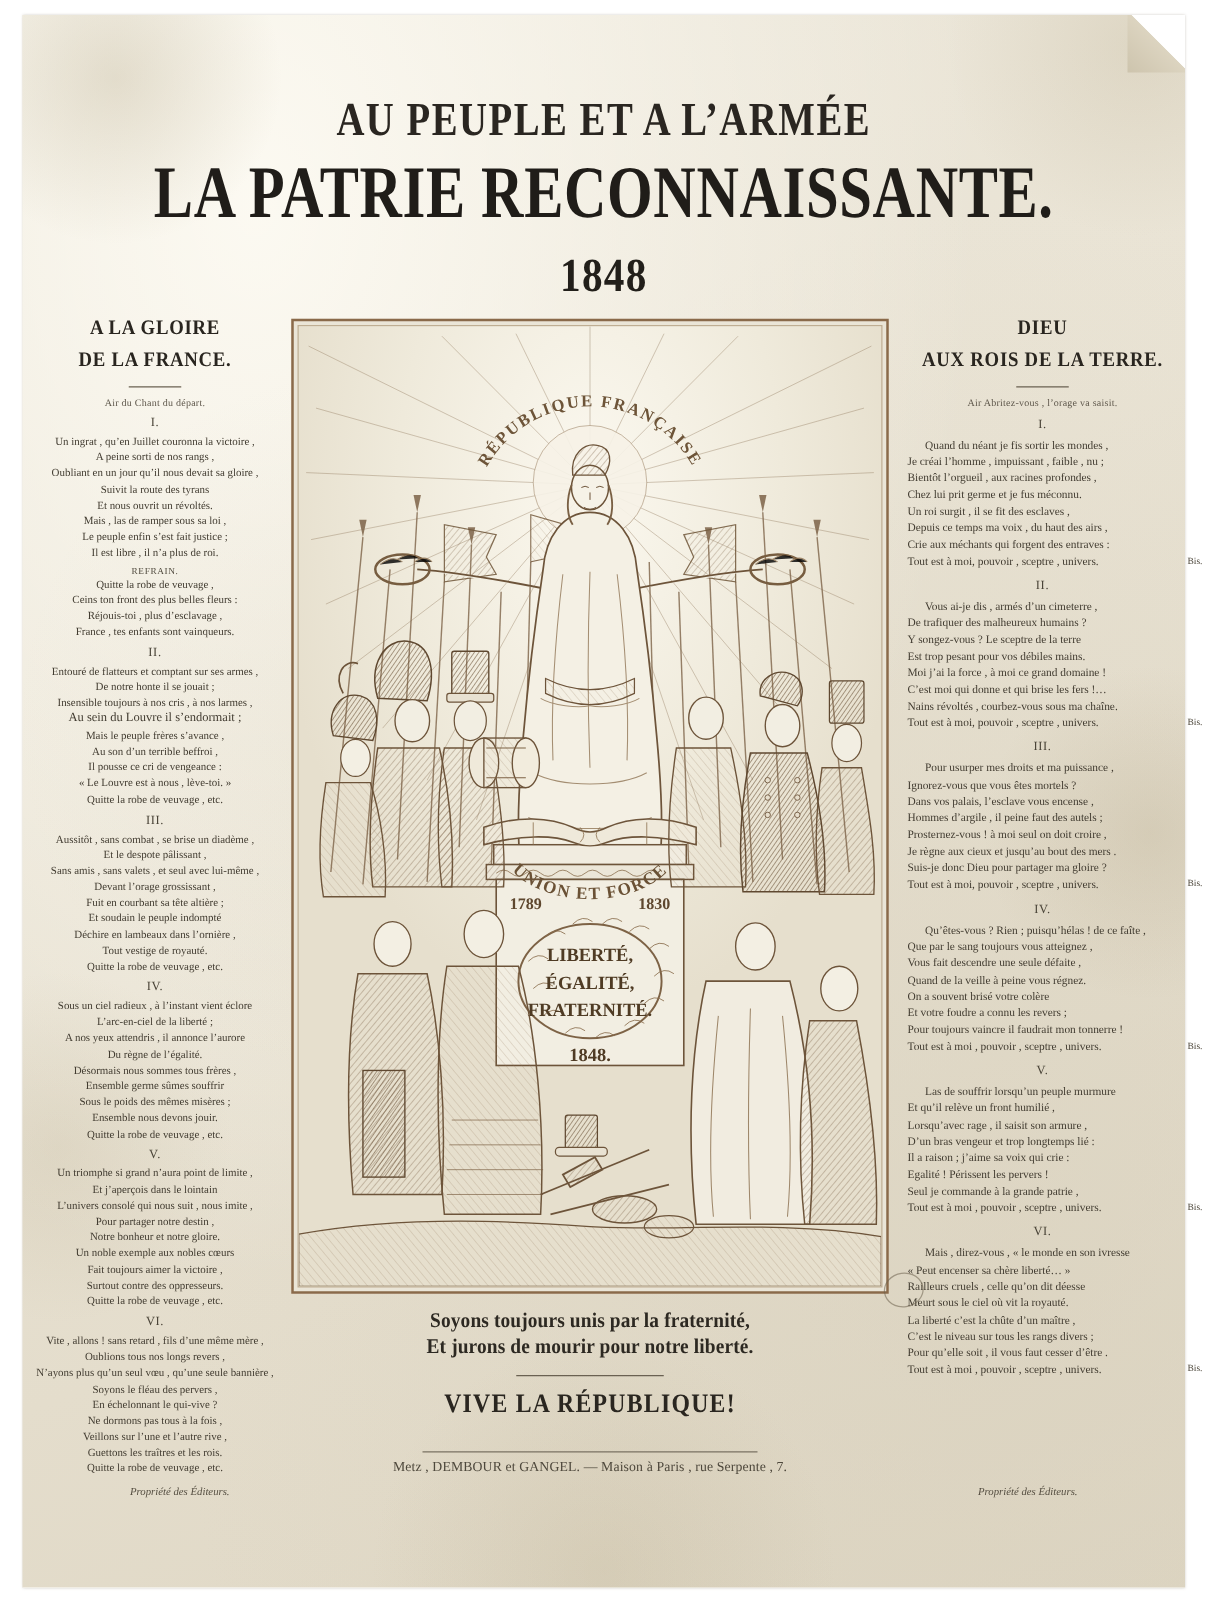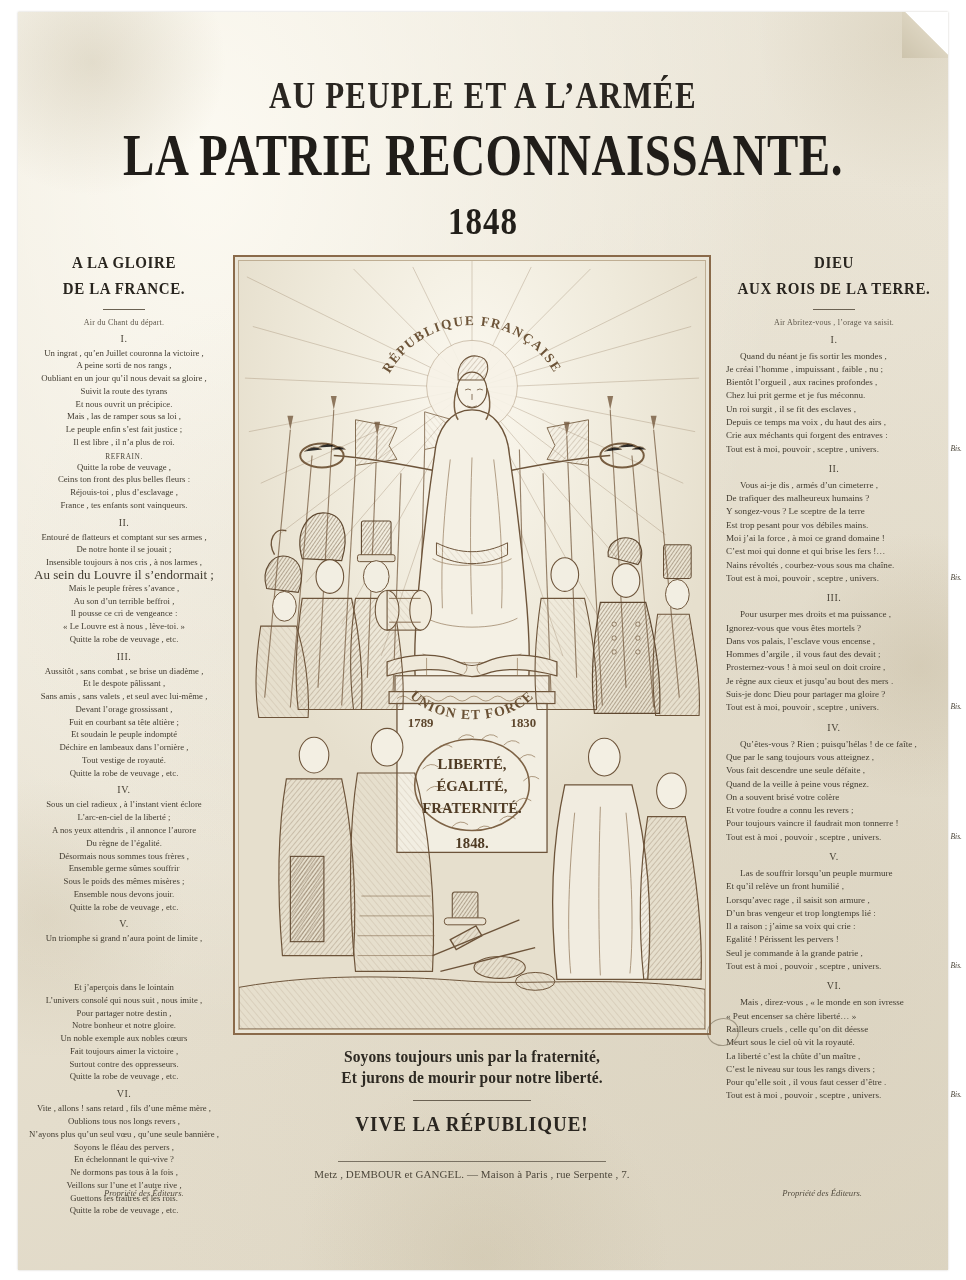--- a/index.html
+++ b/index.html
@@ -134,21 +134,20 @@
     text-align: center;
     font-size: 7.4px;
     letter-spacing: 0.5px;
     color: #4e483c;
     margin-top: 3px;
   }
   .bis {
     position: absolute;
     right: -12px;
     bottom: 1px;
-    font-style: italic;
     font-size: 7.6px;
     color: #4e483c;
     padding-left: 12px;
   }
   #col-right .ln { text-align: left; padding-left: 8px; }
   #col-right .ln.indent { padding-left: 22px; }
 
   .propriete {
     position: absolute;
     font-style: italic;
@@ -256,36 +255,36 @@
   </div>
   <div class="rule"></div>
   <div class="air">Air du Chant du départ.</div>
   <div id="left-stanzas">
       <div class="verse-num" style="margin: 5px 0px 3px;">I.</div>
       <div class="stanza">
         <div class="ln c" style="font-size: 8.74px; line-height: 12.7584px;">Un ingrat , qu’en Juillet couronna la victoire ,</div>
         <div class="ln c" style="font-size: 8.74px; line-height: 12.7584px;">A peine sorti de nos rangs ,</div>
         <div class="ln c" style="font-size: 8.74px; line-height: 12.7584px;">Oubliant en un jour qu’il nous devait sa gloire ,</div>
         <div class="ln c" style="font-size: 8.74px; line-height: 12.7584px;">Suivit la route des tyrans</div>
-        <div class="ln c" style="font-size: 8.74px; line-height: 12.7584px;">Et nous ouvrit un précipice.</div>
+        <div class="ln c" style="font-size: 8.74px; line-height: 12.7584px;">Et nous ouvrit un révoltés.</div>
         <div class="ln c" style="font-size: 8.74px; line-height: 12.7584px;">Mais , las de ramper sous sa loi ,</div>
         <div class="ln c" style="font-size: 8.74px; line-height: 12.7584px;">Le peuple enfin s’est fait justice ;</div>
         <div class="ln c" style="font-size: 8.74px; line-height: 12.7584px;">Il est libre , il n’a plus de roi.</div>
         <div class="refrain-label">REFRAIN.</div>
         <div class="ln c" style="font-size: 8.74px; line-height: 12.7584px;">Quitte la robe de veuvage ,</div>
         <div class="ln c" style="font-size: 8.74px; line-height: 12.7584px;">Ceins ton front des plus belles fleurs :</div>
         <div class="ln c" style="font-size: 8.74px; line-height: 12.7584px;">Réjouis-toi , plus d’esclavage ,</div>
         <div class="ln c" style="font-size: 8.74px; line-height: 12.7584px;">France , tes enfants sont vainqueurs.</div>
       </div>
       <div class="verse-num" style="margin: 5px 0px 3px;">II.</div>
       <div class="stanza">
         <div class="ln c" style="font-size: 8.74px; line-height: 12.7584px;">Entouré de flatteurs et comptant sur ses armes ,</div>
         <div class="ln c" style="font-size: 8.74px; line-height: 12.7584px;">De notre honte il se jouait ;</div>
         <div class="ln c" style="font-size: 8.74px; line-height: 12.7584px;">Insensible toujours à nos cris , à nos larmes ,</div>
-        <div class="ln c" style="font-size: 13px; line-height: 12.7584px; font-family: Liberation Serif, serif;">Au sein du Louvre il s’endormait ;</div>
+        <div class="ln c" style="font-size: 10px; line-height: 12.7584px; font-family: Liberation Serif, serif;">Au sein du Louvre il s’endormait ;</div>
         <div class="ln c" style="font-size: 8.74px; line-height: 12.7584px;">Mais le peuple frères s’avance ,</div>
         <div class="ln c" style="font-size: 8.74px; line-height: 12.7584px;">Au son d’un terrible beffroi ,</div>
         <div class="ln c" style="font-size: 8.74px; line-height: 12.7584px;">Il pousse ce cri de vengeance :</div>
         <div class="ln c" style="font-size: 8.74px; line-height: 12.7584px;">« Le Louvre est à nous , lève-toi. »</div>
         <div class="ln c" style="font-size: 8.74px; line-height: 12.7584px;">Quitte la robe de veuvage , etc.</div>
       </div>
       <div class="verse-num" style="margin: 5px 0px 3px;">III.</div>
       <div class="stanza">
         <div class="ln c" style="font-size: 8.74px; line-height: 12.7584px;">Aussitôt , sans combat , se brise un diadème ,</div>
         <div class="ln c" style="font-size: 8.74px; line-height: 12.7584px;">Et le despote pâlissant ,</div>
@@ -305,21 +304,21 @@
         <div class="ln c" style="font-size: 8.74px; line-height: 12.7584px;">Du règne de l’égalité.</div>
         <div class="ln c" style="font-size: 8.74px; line-height: 12.7584px;">Désormais nous sommes tous frères ,</div>
         <div class="ln c" style="font-size: 8.74px; line-height: 12.7584px;">Ensemble germe sûmes souffrir</div>
         <div class="ln c" style="font-size: 8.74px; line-height: 12.7584px;">Sous le poids des mêmes misères ;</div>
         <div class="ln c" style="font-size: 8.74px; line-height: 12.7584px;">Ensemble nous devons jouir.</div>
         <div class="ln c" style="font-size: 8.74px; line-height: 12.7584px;">Quitte la robe de veuvage , etc.</div>
       </div>
       <div class="verse-num" style="margin: 5px 0px 3px;">V.</div>
       <div class="stanza">
         <div class="ln c" style="font-size: 8.74px; line-height: 12.7584px;">Un triomphe si grand n’aura point de limite ,</div>
-        <div class="ln c" style="font-size: 8.74px; line-height: 12.7584px; margin-top: 36px;">Et j’aperçois dans le lointain</div>
+        <div class="ln c" style="font-size: 8.74px; line-height: 12.7584px;">Et j’aperçois dans le lointain</div>
         <div class="ln c" style="font-size: 8.74px; line-height: 12.7584px;">L’univers consolé qui nous suit , nous imite ,</div>
         <div class="ln c" style="font-size: 8.74px; line-height: 12.7584px;">Pour partager notre destin ,</div>
         <div class="ln c" style="font-size: 8.74px; line-height: 12.7584px;">Notre bonheur et notre gloire.</div>
         <div class="ln c" style="font-size: 8.74px; line-height: 12.7584px;">Un noble exemple aux nobles cœurs</div>
         <div class="ln c" style="font-size: 8.74px; line-height: 12.7584px;">Fait toujours aimer la victoire ,</div>
         <div class="ln c" style="font-size: 8.74px; line-height: 12.7584px;">Surtout contre des oppresseurs.</div>
         <div class="ln c" style="font-size: 8.74px; line-height: 12.7584px;">Quitte la robe de veuvage , etc.</div>
       </div>
       <div class="verse-num" style="margin: 5px 0px 3px;">VI.</div>
       <div class="stanza">
@@ -364,21 +363,21 @@
         <div class="ln">Moi j’ai la force , à moi ce grand domaine !</div>
         <div class="ln">C’est moi qui donne et qui brise les fers !…</div>
         <div class="ln">Nains révoltés , courbez-vous sous ma chaîne.</div>
         <div class="ln">Tout est à moi, pouvoir , sceptre , univers.<span class="bis">Bis.</span></div>
       </div>
       <div class="verse-num">III.</div>
       <div class="stanza">
         <div class="ln indent">Pour usurper mes droits et ma puissance ,</div>
         <div class="ln">Ignorez-vous que vous êtes mortels ?</div>
         <div class="ln">Dans vos palais, l’esclave vous encense ,</div>
-        <div class="ln">Hommes d’argile , il vous faut des devait ;</div>
+        <div class="ln">Hommes d’argile , il peine faut des autels ;</div>
         <div class="ln">Prosternez-vous ! à moi seul on doit croire ,</div>
         <div class="ln">Je règne aux cieux et jusqu’au bout des mers .</div>
         <div class="ln">Suis-je donc Dieu pour partager ma gloire ?</div>
         <div class="ln">Tout est à moi, pouvoir , sceptre , univers.<span class="bis">Bis.</span></div>
       </div>
       <div class="verse-num">IV.</div>
       <div class="stanza">
         <div class="ln indent">Qu’êtes-vous ? Rien ; puisqu’hélas ! de ce faîte ,</div>
         <div class="ln">Que par le sang toujours vous atteignez ,</div>
         <div class="ln">Vous fait descendre une seule défaite ,</div>

